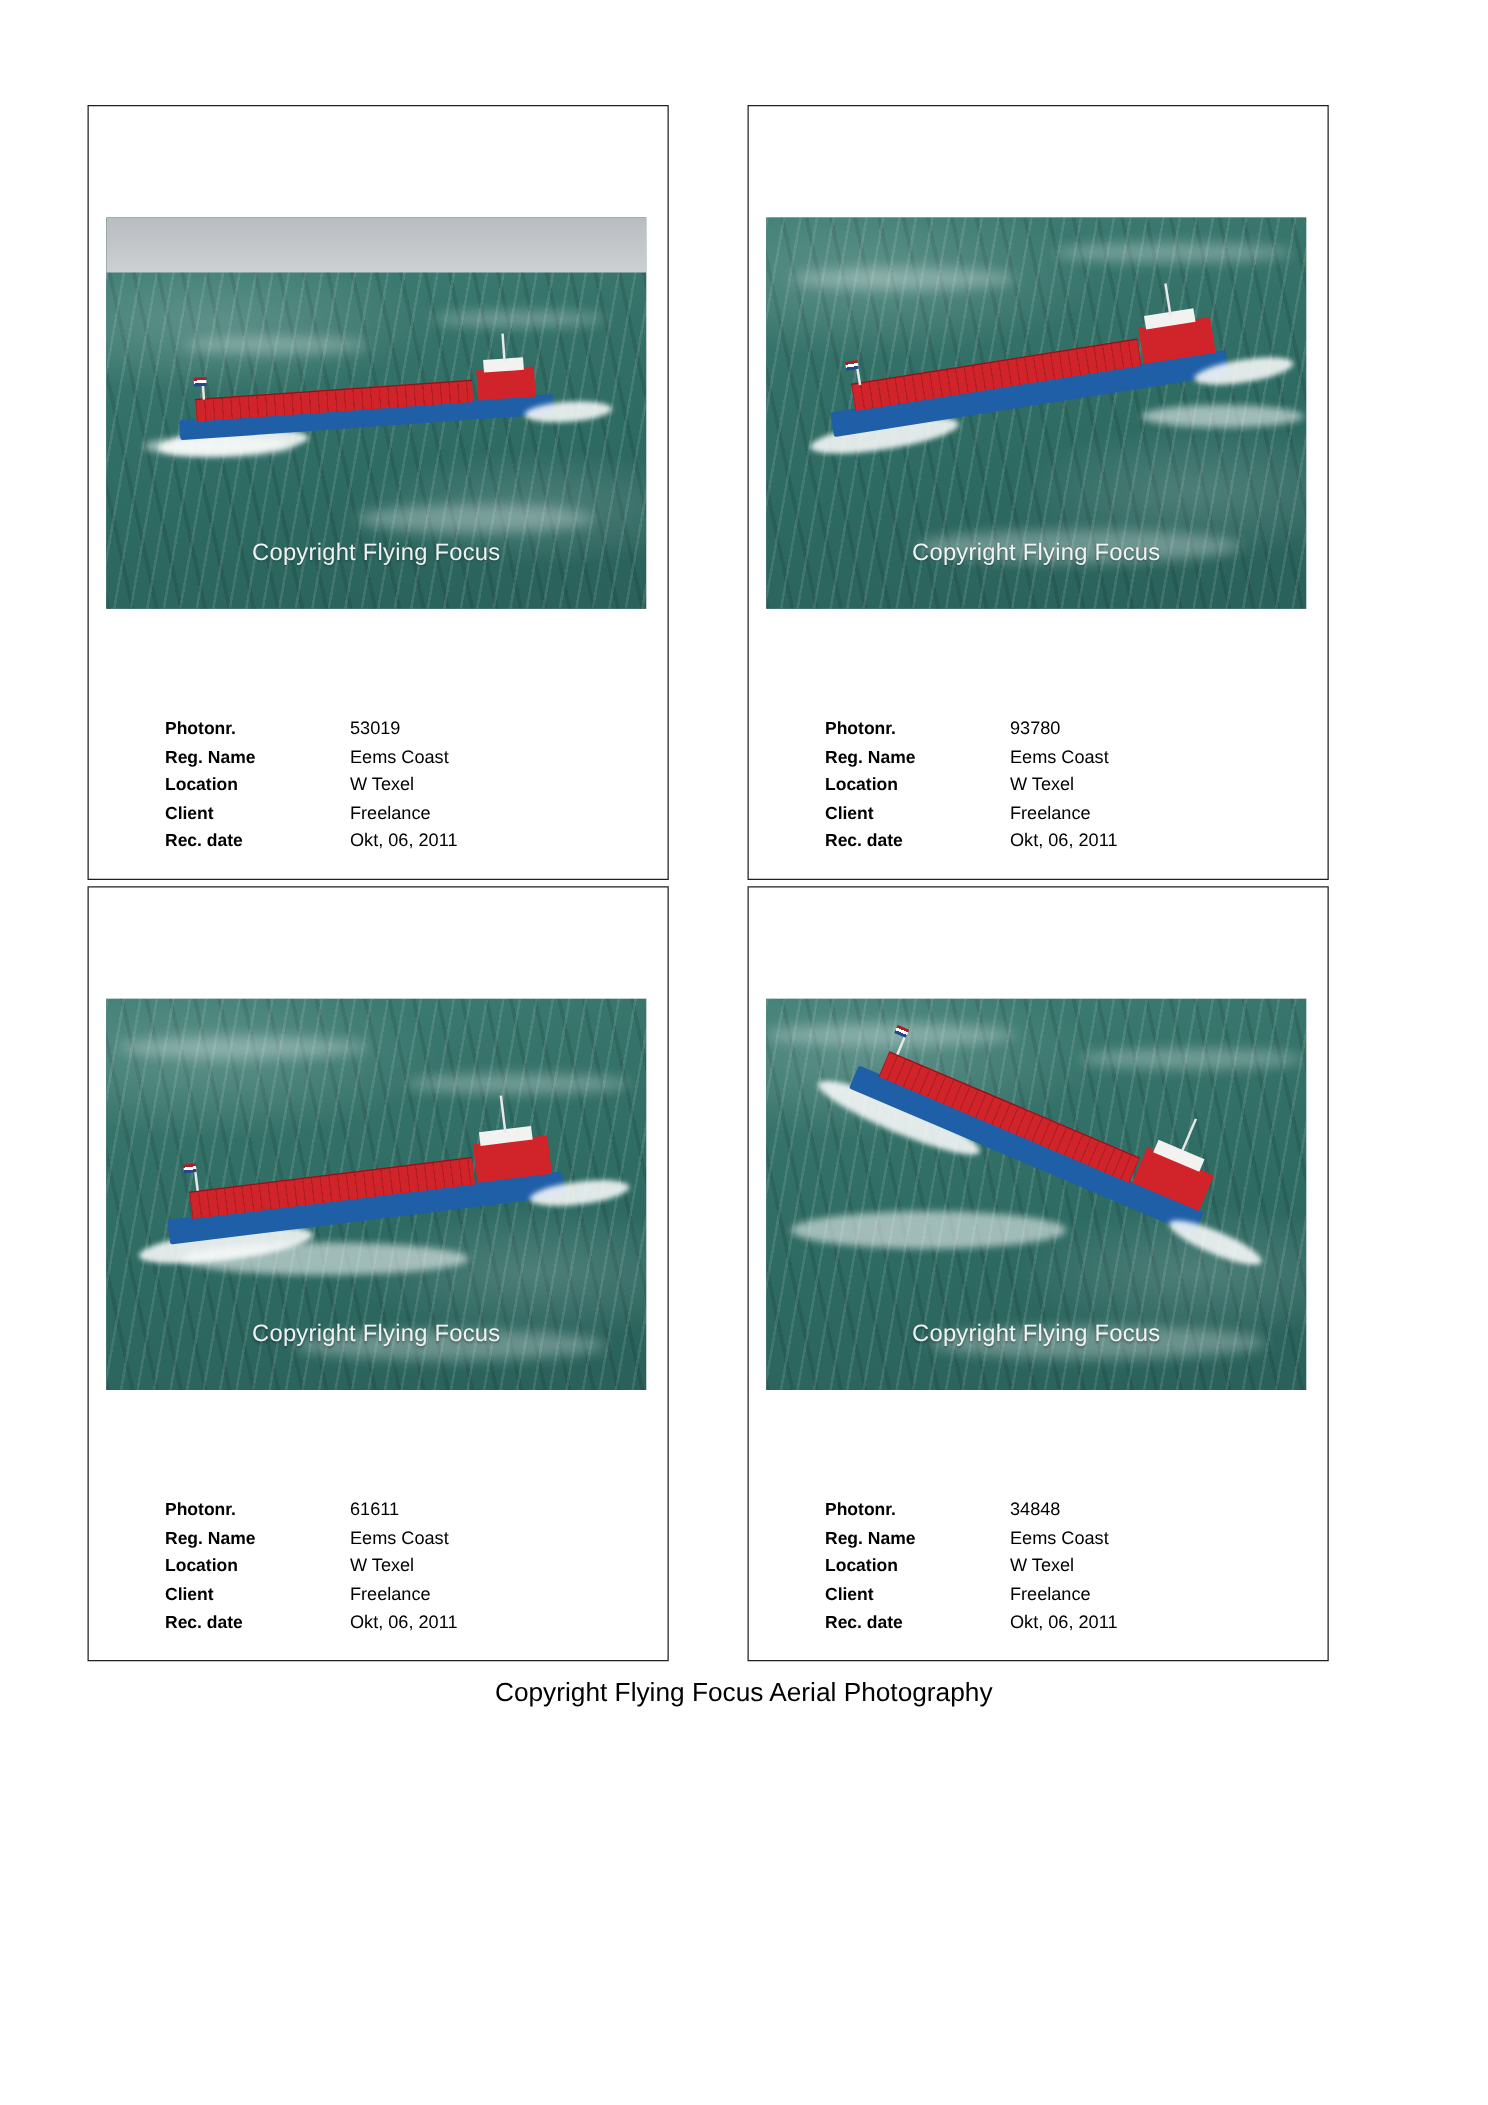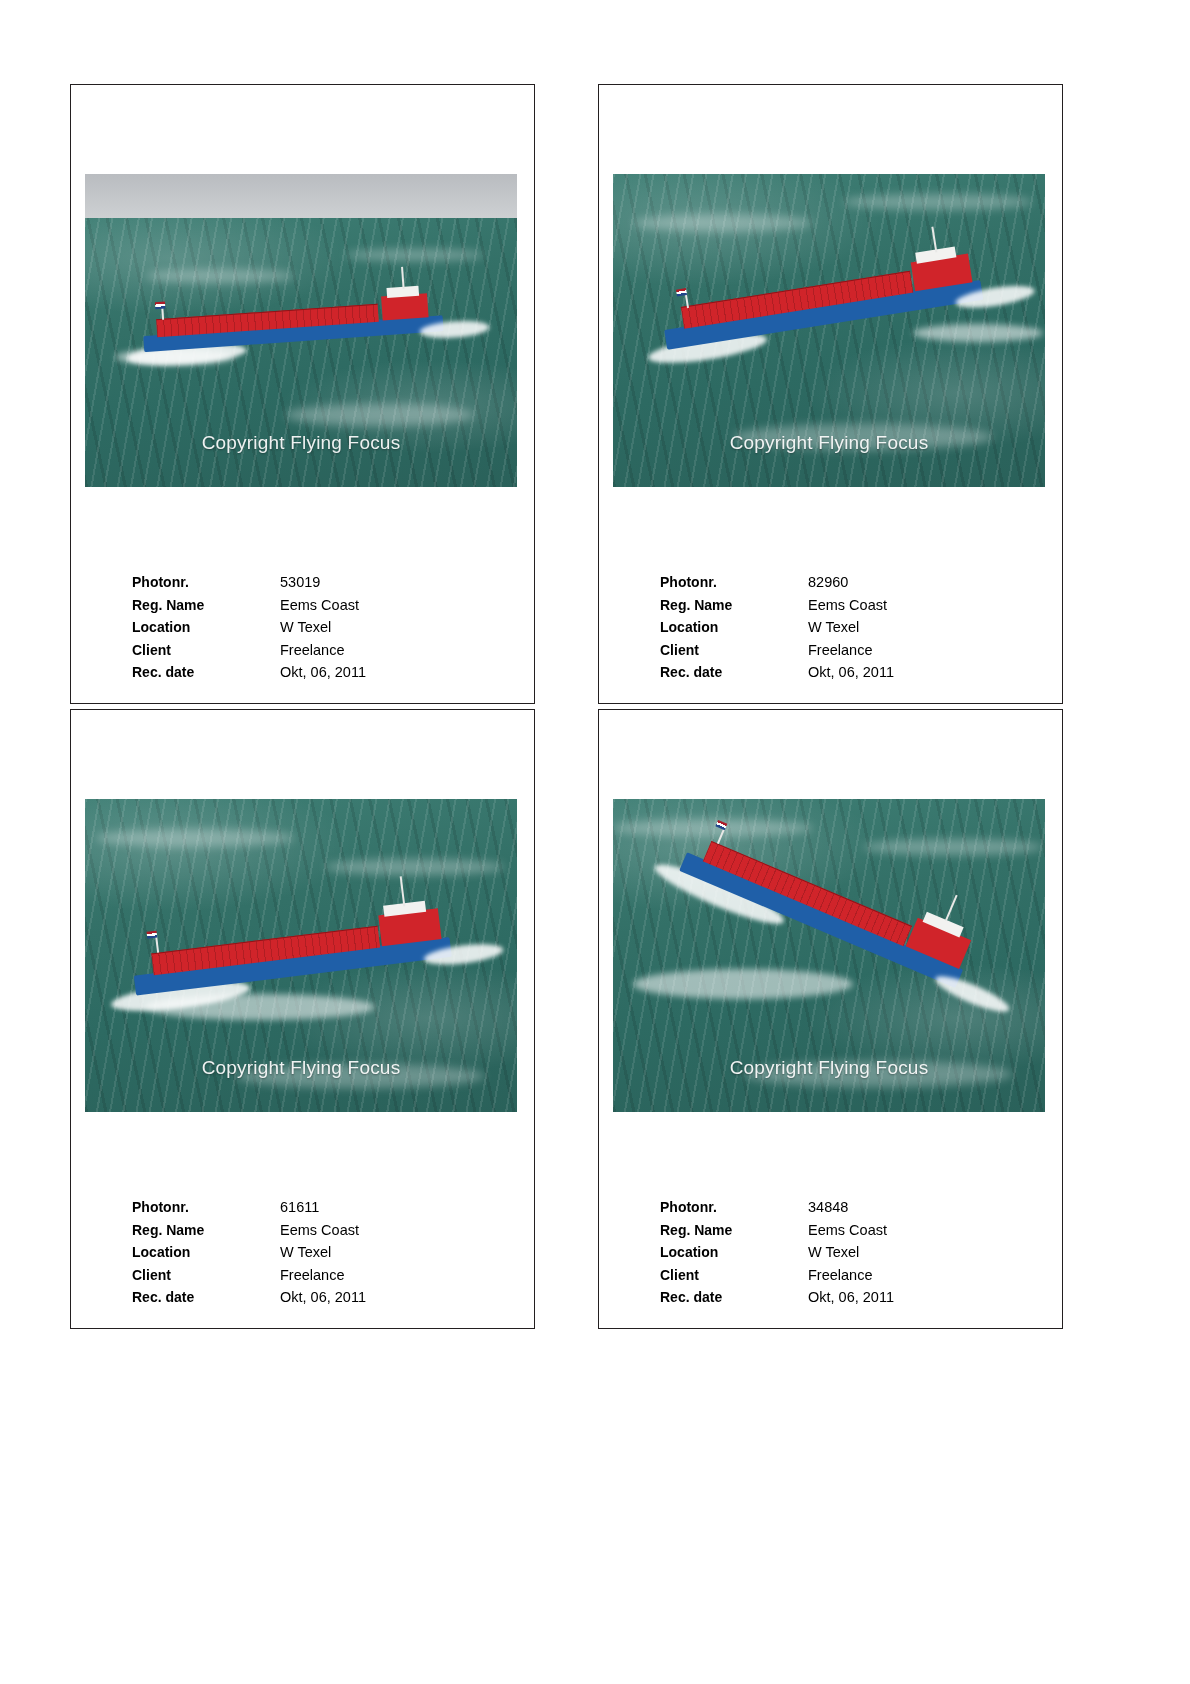--- a/index.html
+++ b/index.html
@@ -256,21 +256,21 @@
           <div class="flag" style="left:26px; top:-4px;"></div>
           <div class="wake" style="left:300px; top:44px; width:80px; height:18px;"></div>
         </div>
 
         <div class="wm" style="top:258px;">Copyright Flying Focus</div>
       </div>
 
       <div class="meta meta-top">
         <div class="meta-row">
           <span class="meta-label">Photonr.</span>
-          <span class="meta-value">82960</span>
+          <span class="meta-value">93780</span>
         </div>
         <div class="meta-row">
           <span class="meta-label">Reg. Name</span>
           <span class="meta-value">Eems Coast</span>
         </div>
         <div class="meta-row">
           <span class="meta-label">Location</span>
           <span class="meta-value">W Texel</span>
         </div>
         <div class="meta-row">
@@ -374,15 +374,16 @@
         <div class="meta-row">
           <span class="meta-label">Rec. date</span>
           <span class="meta-value">Okt, 06, 2011</span>
         </div>
       </div>
     </div>
 
   </div>
 
   <div class="footer">
+    <div>Copyright Flying Focus Aerial Photography</div>
   </div>
 
 </div>
 
 </body></html>

